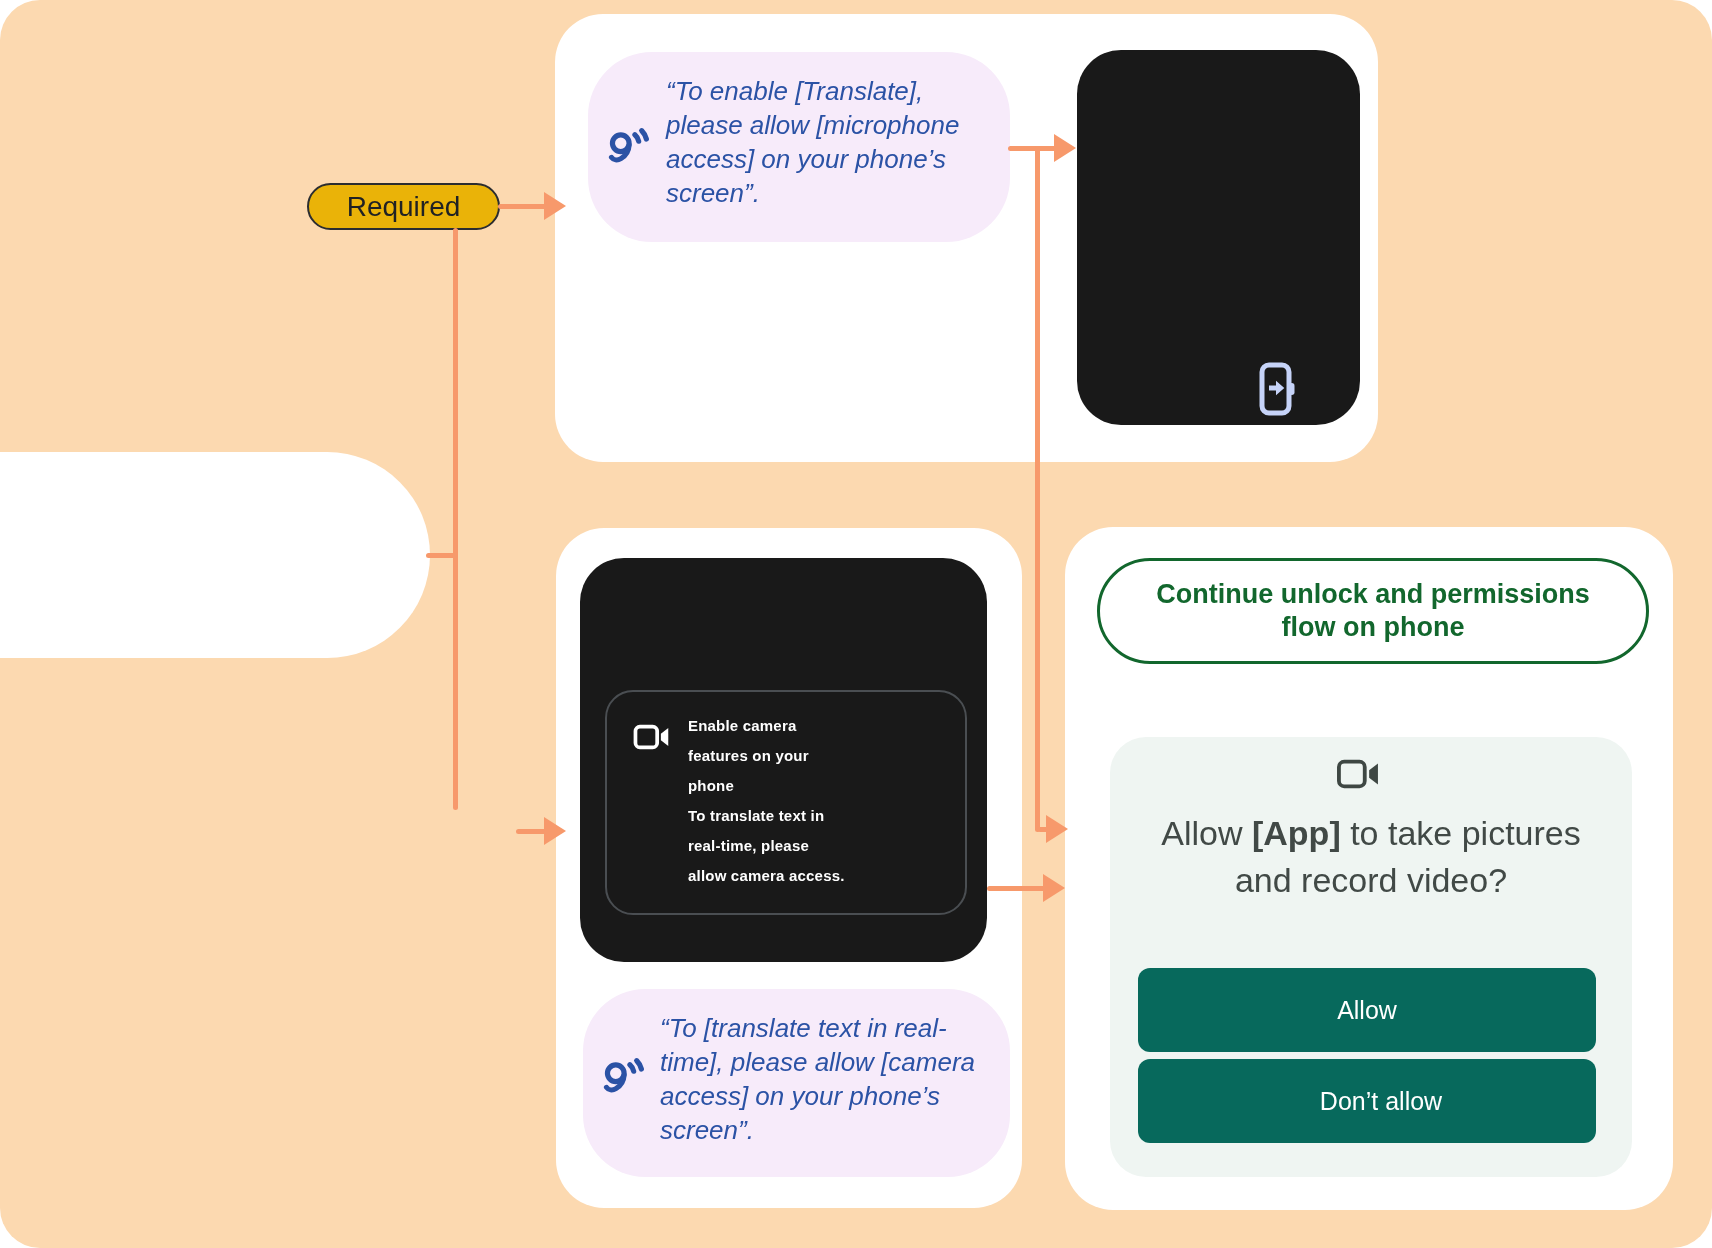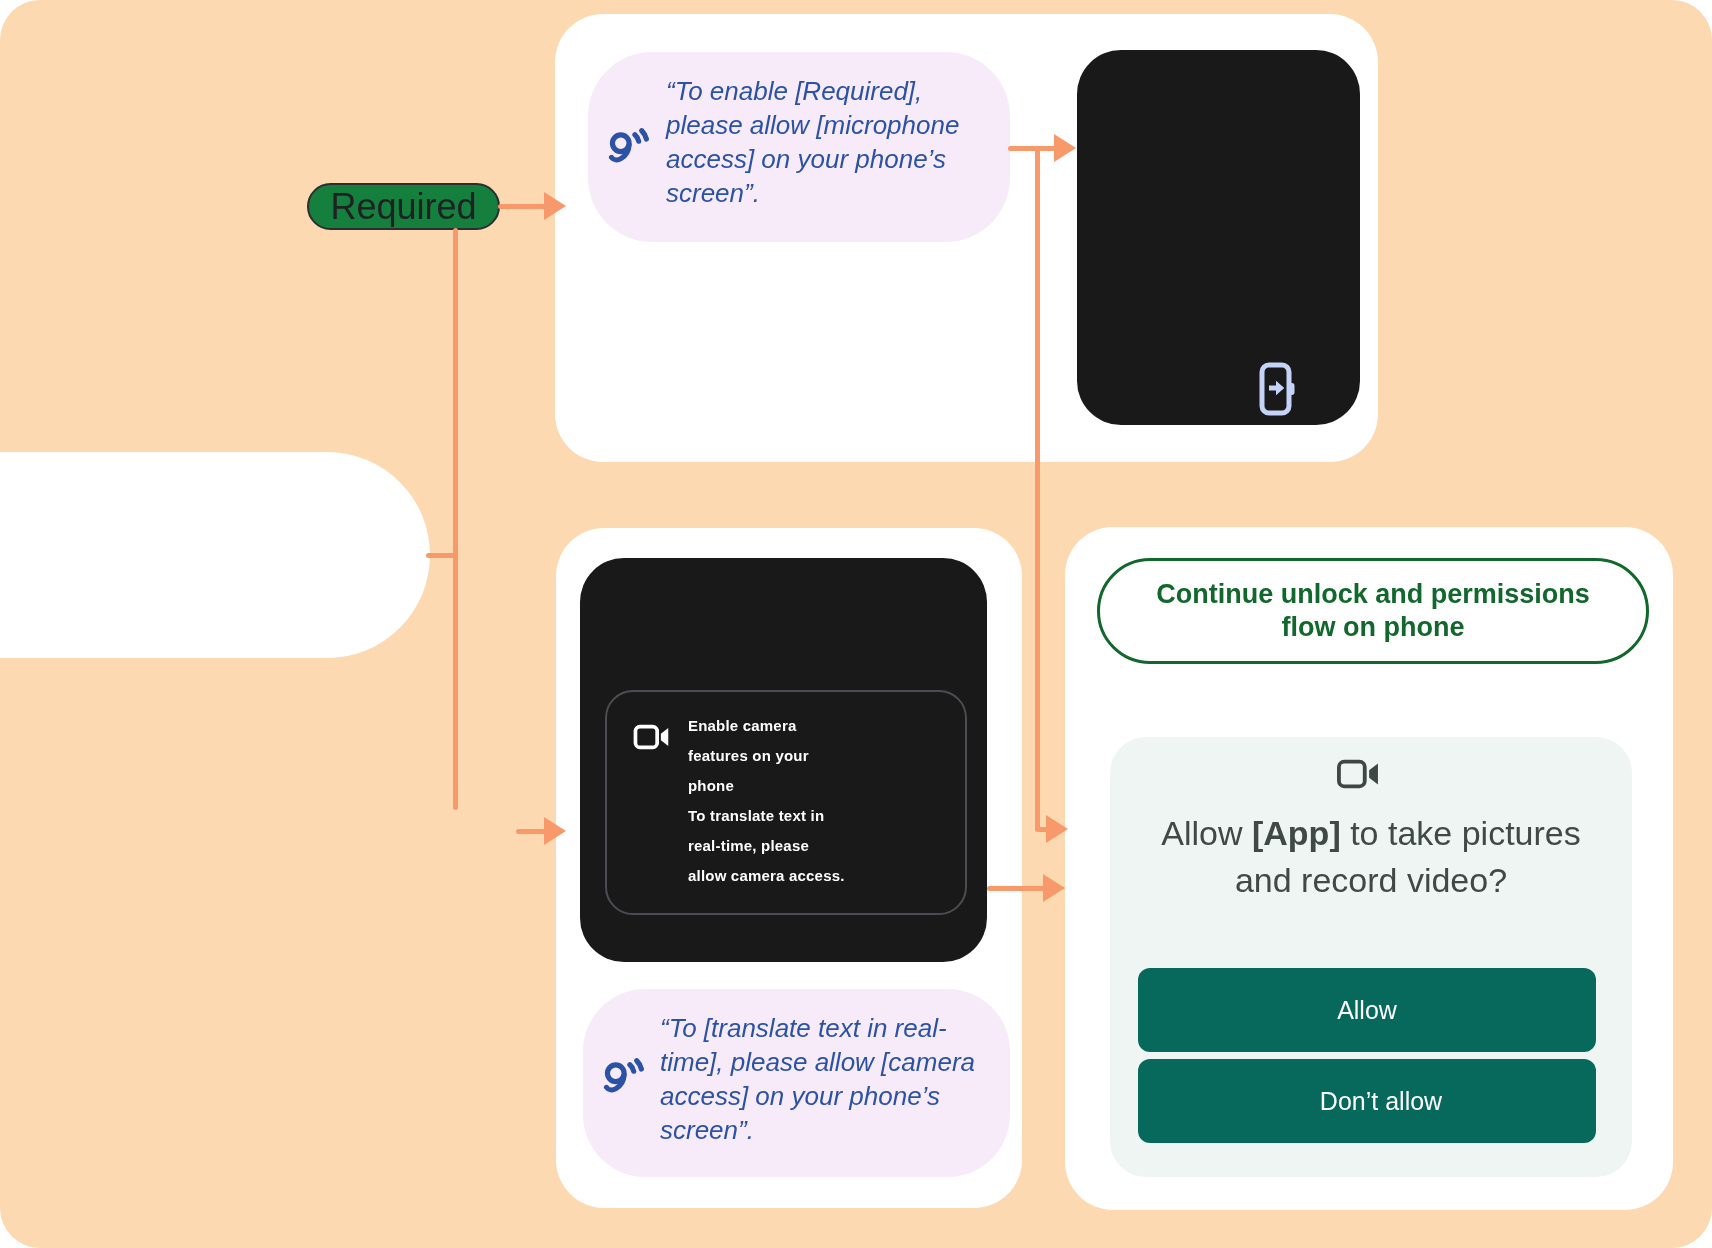--- a/index.html
+++ b/index.html
@@ -44,23 +44,23 @@
 
   .node-green{
     position:absolute;border:3.5px solid #12672D;border-radius:76px;
     box-sizing:border-box;display:flex;align-items:center;justify-content:center;
     color:#12672D;font-weight:700;text-align:center;white-space:pre-line;
   }
   #start-node{left:20px;top:480px;width:398px;height:152px;font-size:26px;line-height:34px;}
   #continue-node{left:1097px;top:558px;width:552px;height:106px;border-radius:64px;font-size:27px;line-height:33px;}
 
   .label-pill{
-    position:absolute;background:#15803d;border:2.5px solid #2B2D30;border-radius:26px;
+    position:absolute;background:#eab308;border:2.5px solid #2B2D30;border-radius:26px;
     box-sizing:border-box;display:flex;align-items:center;justify-content:center;
-    color:#1F2124;font-size:36px;
+    color:#1F2124;font-size:28px;
   }
   #required-pill{left:307px;top:183px;width:193px;height:47px;}
   #optional-pill{left:327px;top:808px;width:191px;height:46px;}
 
   #dialog{
     position:absolute;left:1110px;top:737px;width:522px;height:440px;
     background:#EFF5F2;border-radius:36px;
   }
   #videocam-dialog{position:absolute;left:1336px;top:756px;width:44px;height:36px;}
   #question{
@@ -113,21 +113,21 @@
   <span class="hearing" id="bubble-top-icon">
     <svg viewBox="0 0 28 26" width="44" height="42">
       <g fill="none" stroke="#2B52A5" stroke-width="3.3" stroke-linecap="round">
         <circle cx="9.4" cy="10.6" r="5.3"></circle>
         <path d="M14.7 11.8c-.3 4.6-2.1 6.8-5.2 8.6-2.3 1.3-4.8.9-6-.8"></path>
         <path d="M18.4 5.2a7.4 7.4 0 0 1 2.4 4.1"></path>
         <path d="M22.7 2.6a11.6 11.6 0 0 1 3 5.3"></path>
       </g>
     </svg>
   </span>
-  <div class="bubble-text" id="bubble-top-text">“To enable [Required],
+  <div class="bubble-text" id="bubble-top-text">“To enable [Translate],
 please allow [microphone
 access] on your phone’s
 screen”.</div>
 
   <div class="screen" id="screen-top"></div>
   <span id="phone-icon">
     <svg viewBox="0 0 36 54" width="36" height="54">
       <rect x="3" y="3" width="27" height="48" rx="7" fill="none" stroke="#C6D3F8" stroke-width="5"></rect>
       <rect x="30" y="21" width="5.5" height="12" rx="2.7" fill="#C6D3F8"></rect>
       <path d="M10 23.6h7v-4.8l8.3 7.2-8.3 7.2v-4.8h-7z" fill="#C6D3F8"></path>

